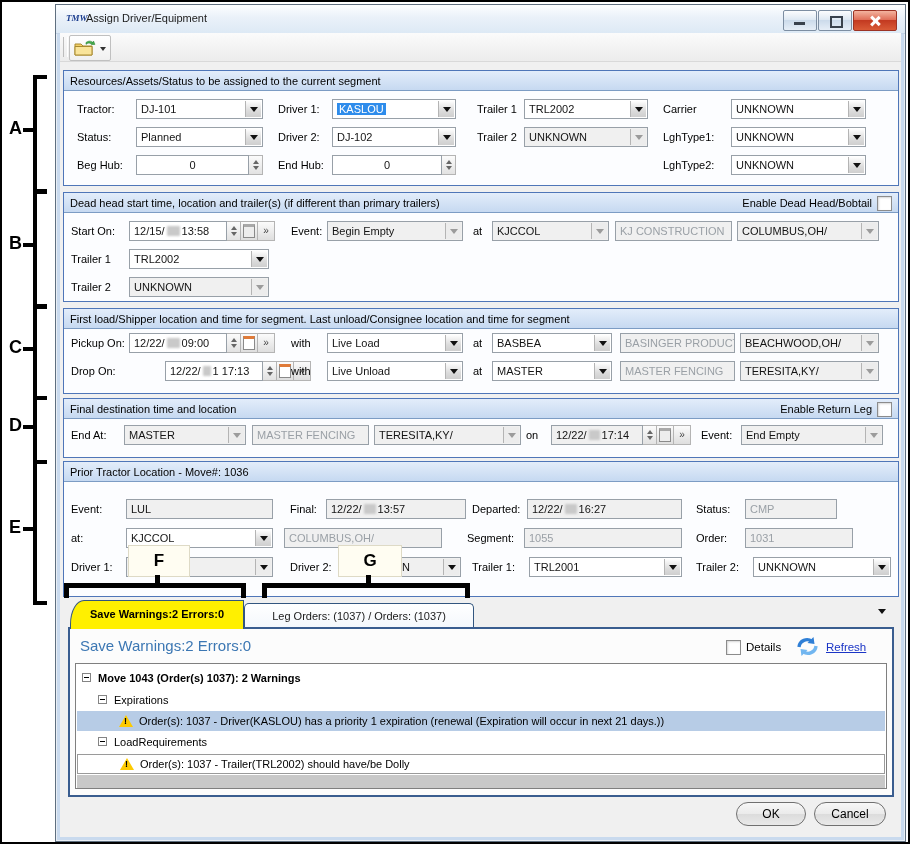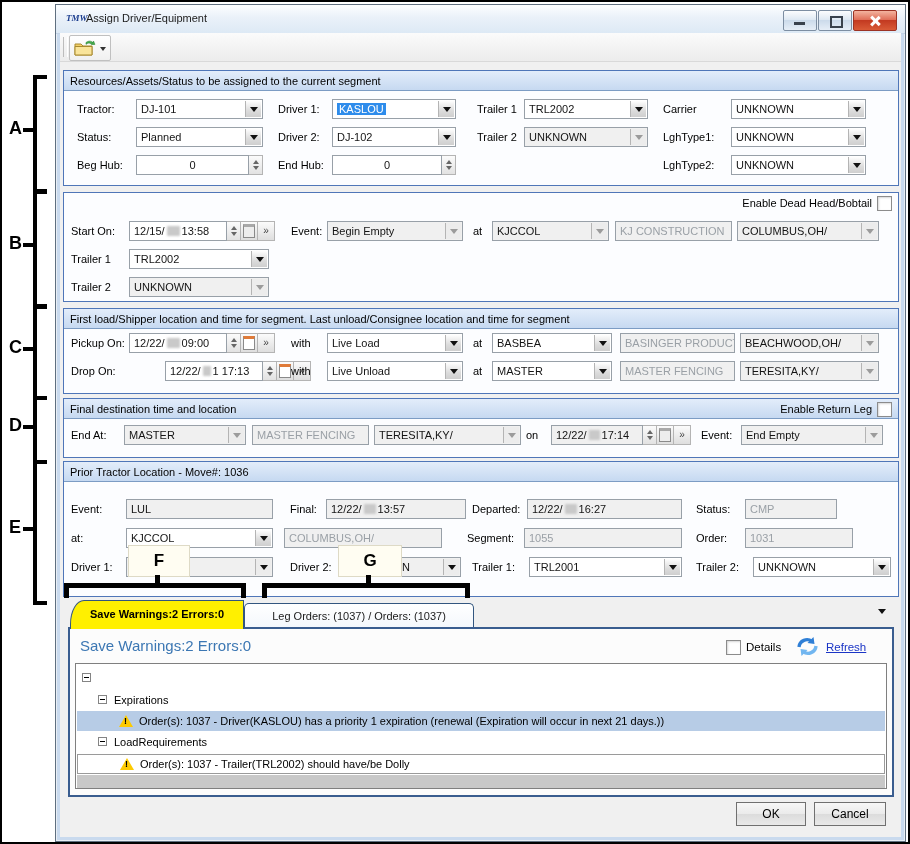--- a/index.html
+++ b/index.html
@@ -78,21 +78,21 @@
   .tgl{position:absolute;width:9px;height:9px;background:#fff;border:1px solid #848484;box-sizing:border-box;cursor:pointer;}
   .tgl::after{content:"";position:absolute;left:1px;top:3px;width:5px;height:1px;background:#000;}
   .wrow{position:absolute;left:1px;width:808px;height:20px;box-sizing:border-box;}
   .wrow.sel{background:#b7cce6;}
   .wrow.box{background:#fff;border:1px solid #9a9a9a;}
   .wicon{position:absolute;width:0;height:0;border-left:7px solid transparent;border-right:7px solid transparent;border-bottom:12px solid #fdca00;}
   .wicon::after{content:"!";position:absolute;left:-2px;top:1px;font-size:9px;font-weight:bold;color:#000;}
   .grayfill{position:absolute;left:1px;width:808px;height:14px;background:#c8c8c8;}
 
   
-  .pbtn{position:absolute;height:24px;border:1px solid #707070;border-radius:0;background:linear-gradient(#f7f7f7,#ebebeb 48%,#dcdcdc 52%,#e9e9e9);font-size:12px;color:#000;text-align:center;line-height:22px;cursor:pointer;box-sizing:border-box;}
+  .pbtn{position:absolute;height:24px;border:1px solid #707070;border-radius:12px;background:linear-gradient(#f7f7f7,#ebebeb 48%,#dcdcdc 52%,#e9e9e9);font-size:12px;color:#000;text-align:center;line-height:22px;cursor:pointer;box-sizing:border-box;}
 
   
   .braL{position:absolute;width:10px;border:4px solid #000;border-right:none;z-index:40;}
   .braLetter{position:absolute;font-size:18px;font-weight:bold;color:#000;z-index:40;}
   .braTick{position:absolute;width:10px;height:4px;background:#000;z-index:40;}
   .callout{position:absolute;background:#fffdf2;border:1px solid #dedac6;z-index:41;text-align:center;font-size:17px;font-weight:bold;color:#000;}
   .stem{position:absolute;width:5px;background:#000;z-index:41;}
   .braT{position:absolute;height:15px;border:5px solid #000;border-bottom:none;box-sizing:border-box;z-index:41;}
 </style>
 </head>
@@ -192,20 +192,21 @@
             </span>
           </span>
       </div>
       <span class="lbl" style="left:599px;top:84px;">LghType2:</span>
       <div class="combo" style="left:667px;top:84px;width:135px;"><span>UNKNOWN</span><span class="arr">
             <i></i>
           </span></div>
     </div>
 
     <div class="grp" style="top:159px;height:110px;">
+      <div class="grp-h">Dead head start time, location and trailer(s) (if different than primary trailers)</div>
       <span class="hdr-cbx-lab">Enable Dead Head/Bobtail</span>
       <span class="cbx hdr-cbx"></span>
 
       <span class="lbl" style="left:7px;top:28px;">Start On:</span>
       <div class="datec" style="left:65px;top:28px;">
         <span class="dtb" style="width:98px;"><span>12/15/</span><span class="rd" style="width:13px;"></span><span>13:58</span></span>
         <span class="spin">
             <span class="u">
               <i></i>
             </span>
@@ -397,20 +398,21 @@
       <svg class="prefresh-ico" width="27" height="23" viewBox="0 0 27 23">
         <path d="M5 12a8 8 0 0 1 13-5.5" fill="none" stroke="#2f7fd6" stroke-width="3.4"></path>
         <path d="M19.5 2l1 7-7-1z" fill="#2f7fd6"></path>
         <path d="M22 11a8 8 0 0 1-13 5.5" fill="none" stroke="#71b6f0" stroke-width="3.4"></path>
         <path d="M7.5 21l-1-7 7 1z" fill="#71b6f0"></path>
       </svg>
       <span class="prefresh-link">Refresh</span>
 
       <div class="tree">
         <span class="tgl" style="left:6px;top:9px;"></span>
+        <span class="titem" style="left:22px;top:6px;font-weight:bold;">Move 1043 (Order(s) 1037): 2 Warnings</span>
 
         <span class="tgl" style="left:22px;top:31px;"></span>
         <span class="titem" style="left:38px;top:28px;">Expirations</span>
 
         <div class="wrow sel" style="top:47px;">
           <span class="wicon" style="left:42px;top:4px;"></span>
           <span class="titem" style="left:62px;top:2px;">Order(s): 1037 - Driver(KASLOU) has a priority 1 expiration (renewal (Expiration will occur in next 21 days.))</span>
         </div>
 
         <span class="tgl" style="left:22px;top:73px;"></span>

